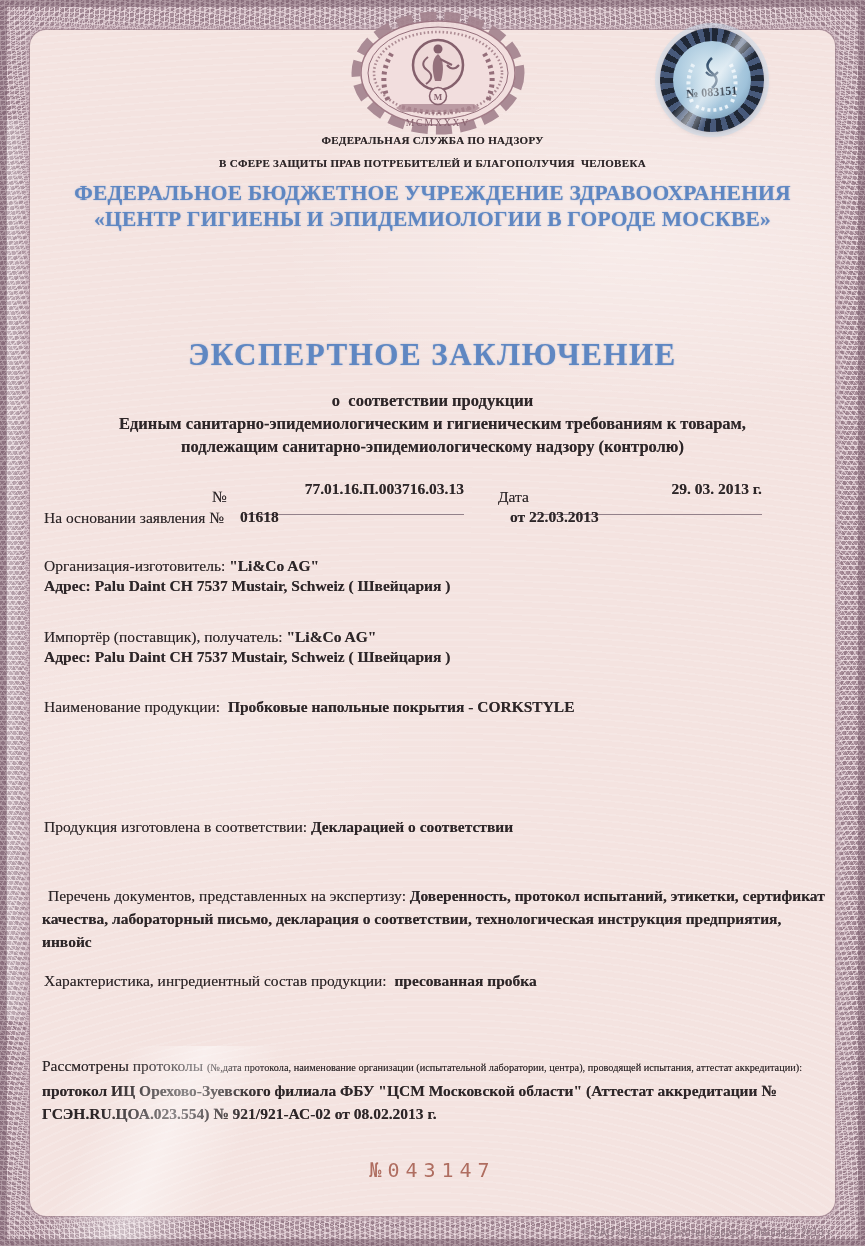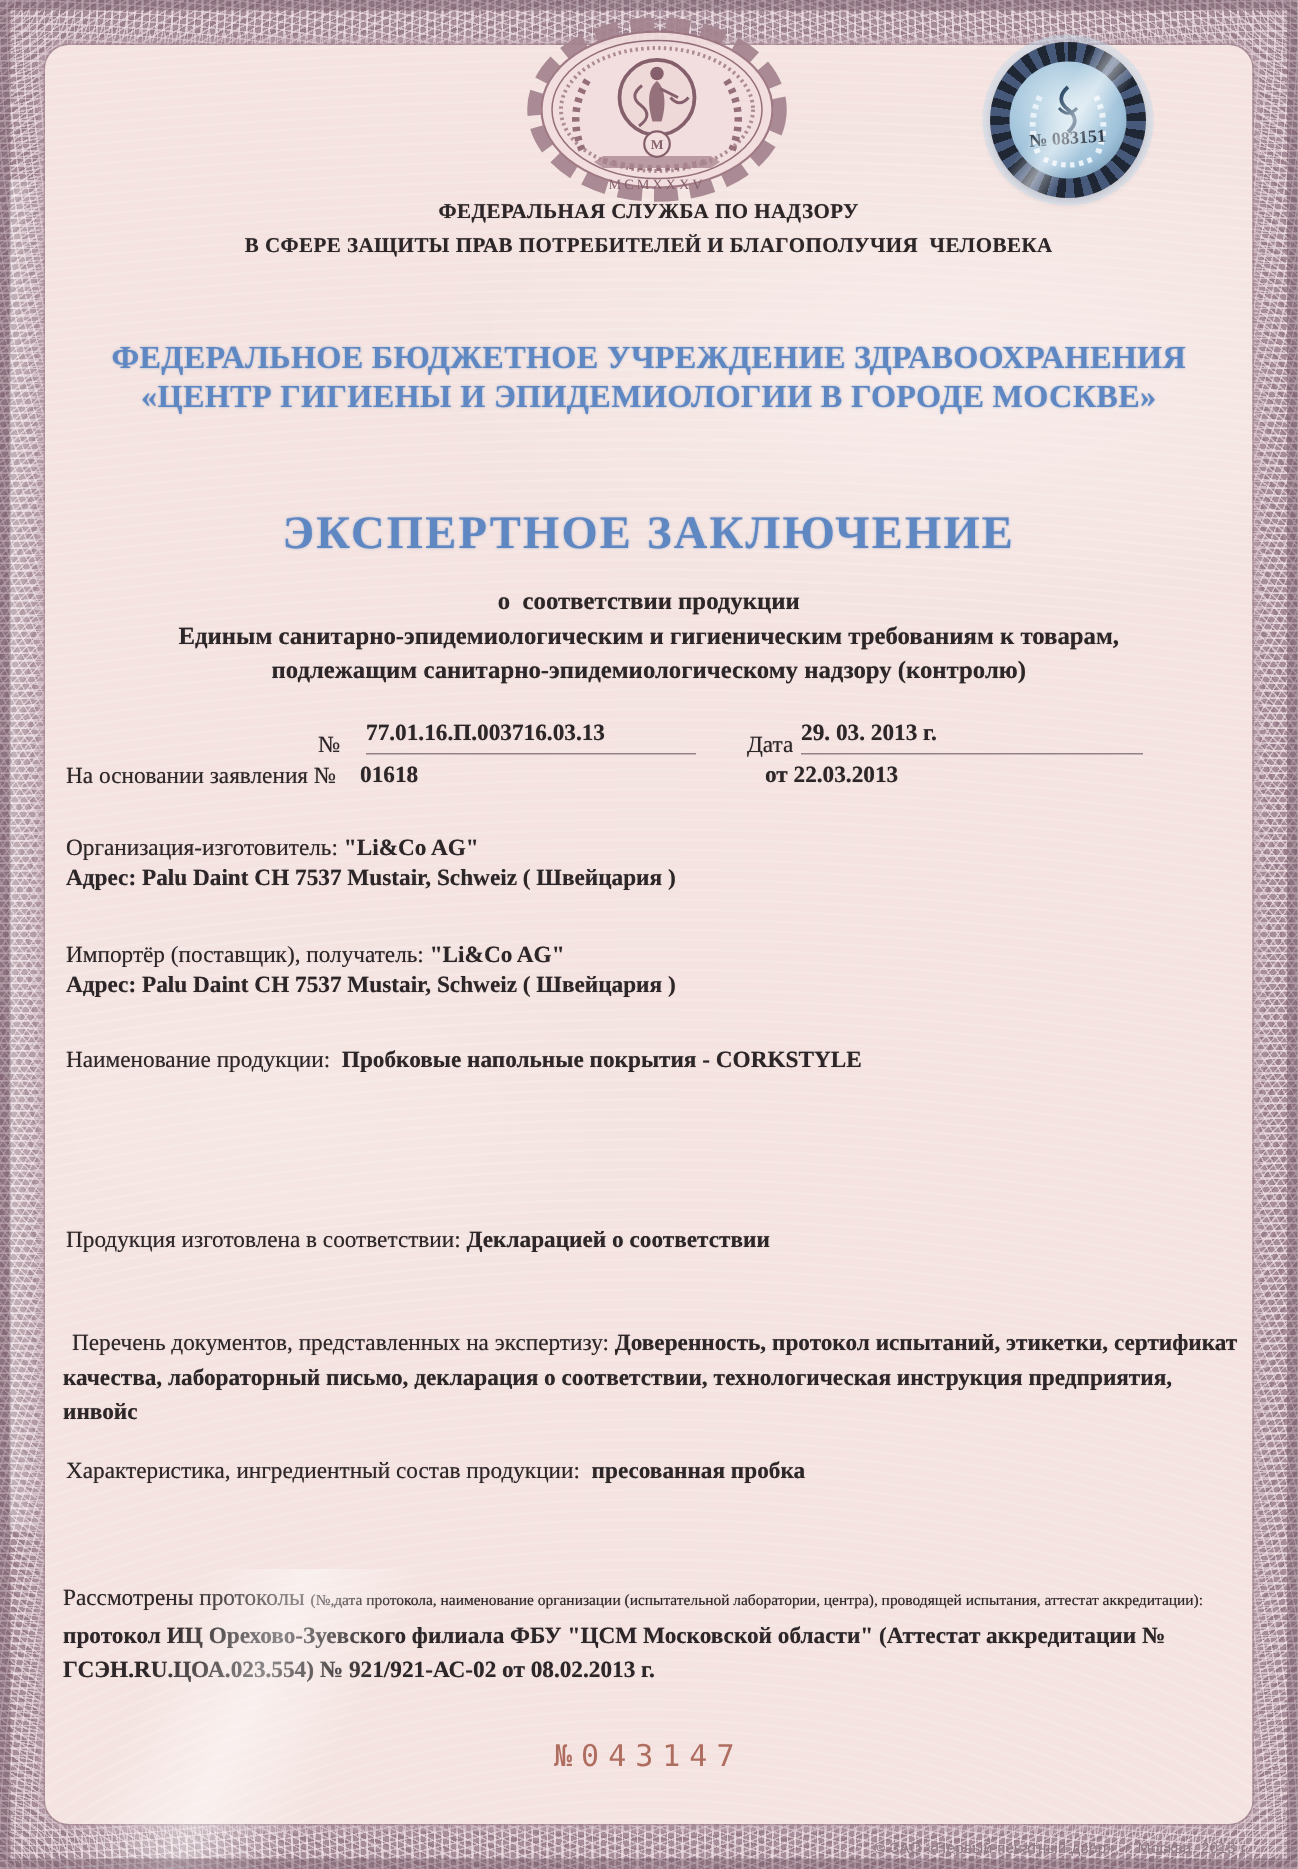--- a/index.html
+++ b/index.html
@@ -27,25 +27,25 @@
   .sheen1{position:absolute;left:-40px;bottom:-20px;width:460px;height:220px;z-index:4;pointer-events:none;
     background:linear-gradient(115deg, rgba(255,255,255,0) 30%, rgba(255,255,255,.45) 44%, rgba(255,255,255,0) 58%);}
   .sheen2{position:absolute;left:6px;top:120px;width:26px;height:900px;z-index:4;pointer-events:none;
     background:linear-gradient(90deg, rgba(255,255,255,.35), rgba(255,255,255,0));}
   .layer{position:absolute;inset:0;z-index:3;}
   .abs{position:absolute;}
   .c{position:absolute;left:0;right:0;text-align:center;white-space:pre-wrap;}
   .ink{color:#2d2628;text-shadow:0 0 .5px rgba(45,38,40,.55);}
   .b{font-weight:bold;text-align:center;}
   .blue{color:#5f87c2;text-shadow:0 0 1.5px rgba(95,135,194,.65);font-weight:bold;}
-  .hdr{font-size:14px;font-weight:bold;letter-spacing:.3px;}
-  .orgline{font-size:21.5px;letter-spacing:.2px;margin-top:45px;}
+  .hdr{font-size:11px;font-weight:bold;letter-spacing:.3px;}
+  .orgline{font-size:21.5px;letter-spacing:.2px;}
   .bigtitle{font-size:31px;letter-spacing:1.5px;}
   .sub{font-size:16.5px;font-weight:bold;}
-  .uline{border-bottom:1px solid #93818a;text-align:left;padding-bottom:3px;}
+  .uline{border-bottom:1px solid #93818a;text-align:right;padding-bottom:15px;}
   .fieldline{font-size:15.5px;line-height:20px;white-space:nowrap;}
   .para{font-size:15.5px;line-height:23px;text-align:left;}
   .note{font-size:10.3px;font-weight:normal;}
   .serial{font-family:"DejaVu Sans Mono",monospace;font-size:20px;letter-spacing:6px;color:#a3594a;opacity:.85;}
   .copyright{font-size:10px;color:#8f7b85;letter-spacing:.3px;font-family:"Liberation Sans",sans-serif;}
   
   .emblem-left{position:absolute;left:350px;top:12px;width:176px;height:124px;opacity:.92;}
   
   .holo{position:absolute;left:660px;top:28px;width:104px;height:104px;border-radius:50%;
     background:repeating-conic-gradient(#1f2735 0deg 7deg,#47597a 7deg 14deg);

